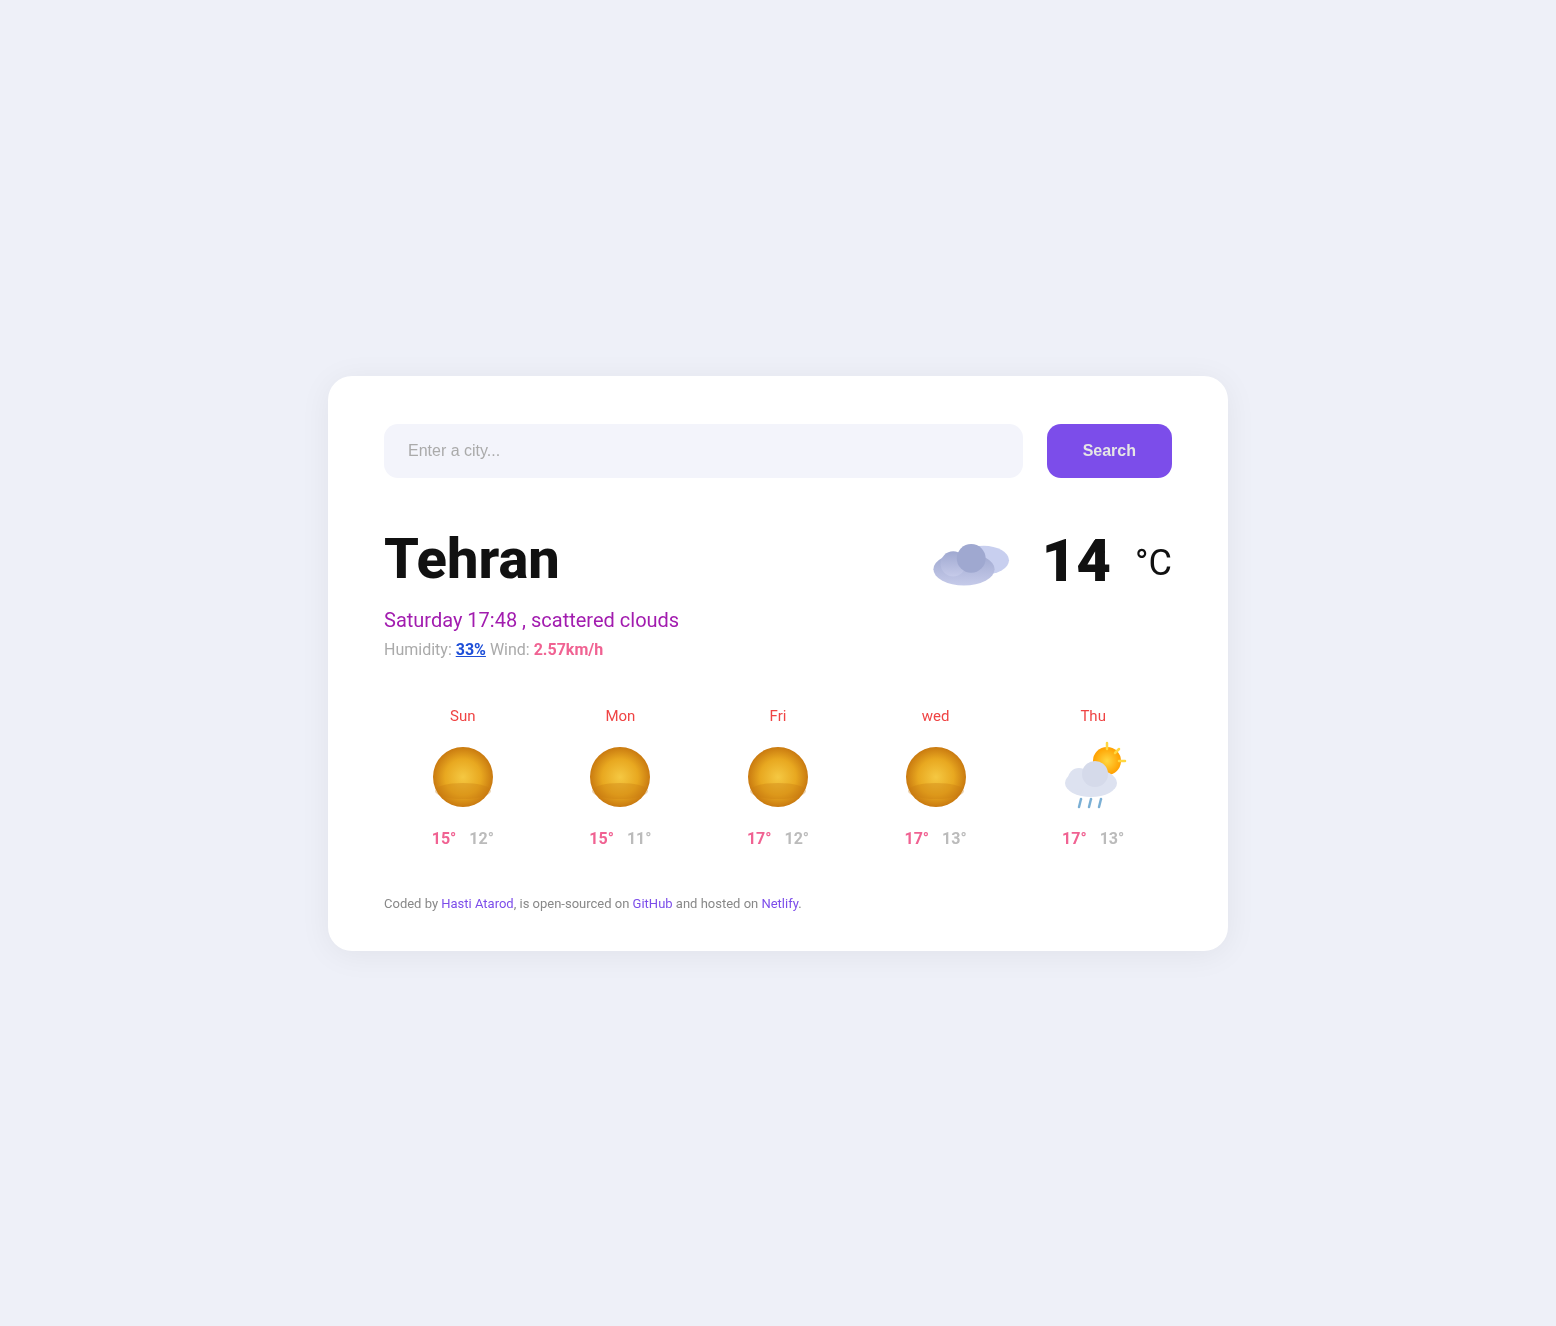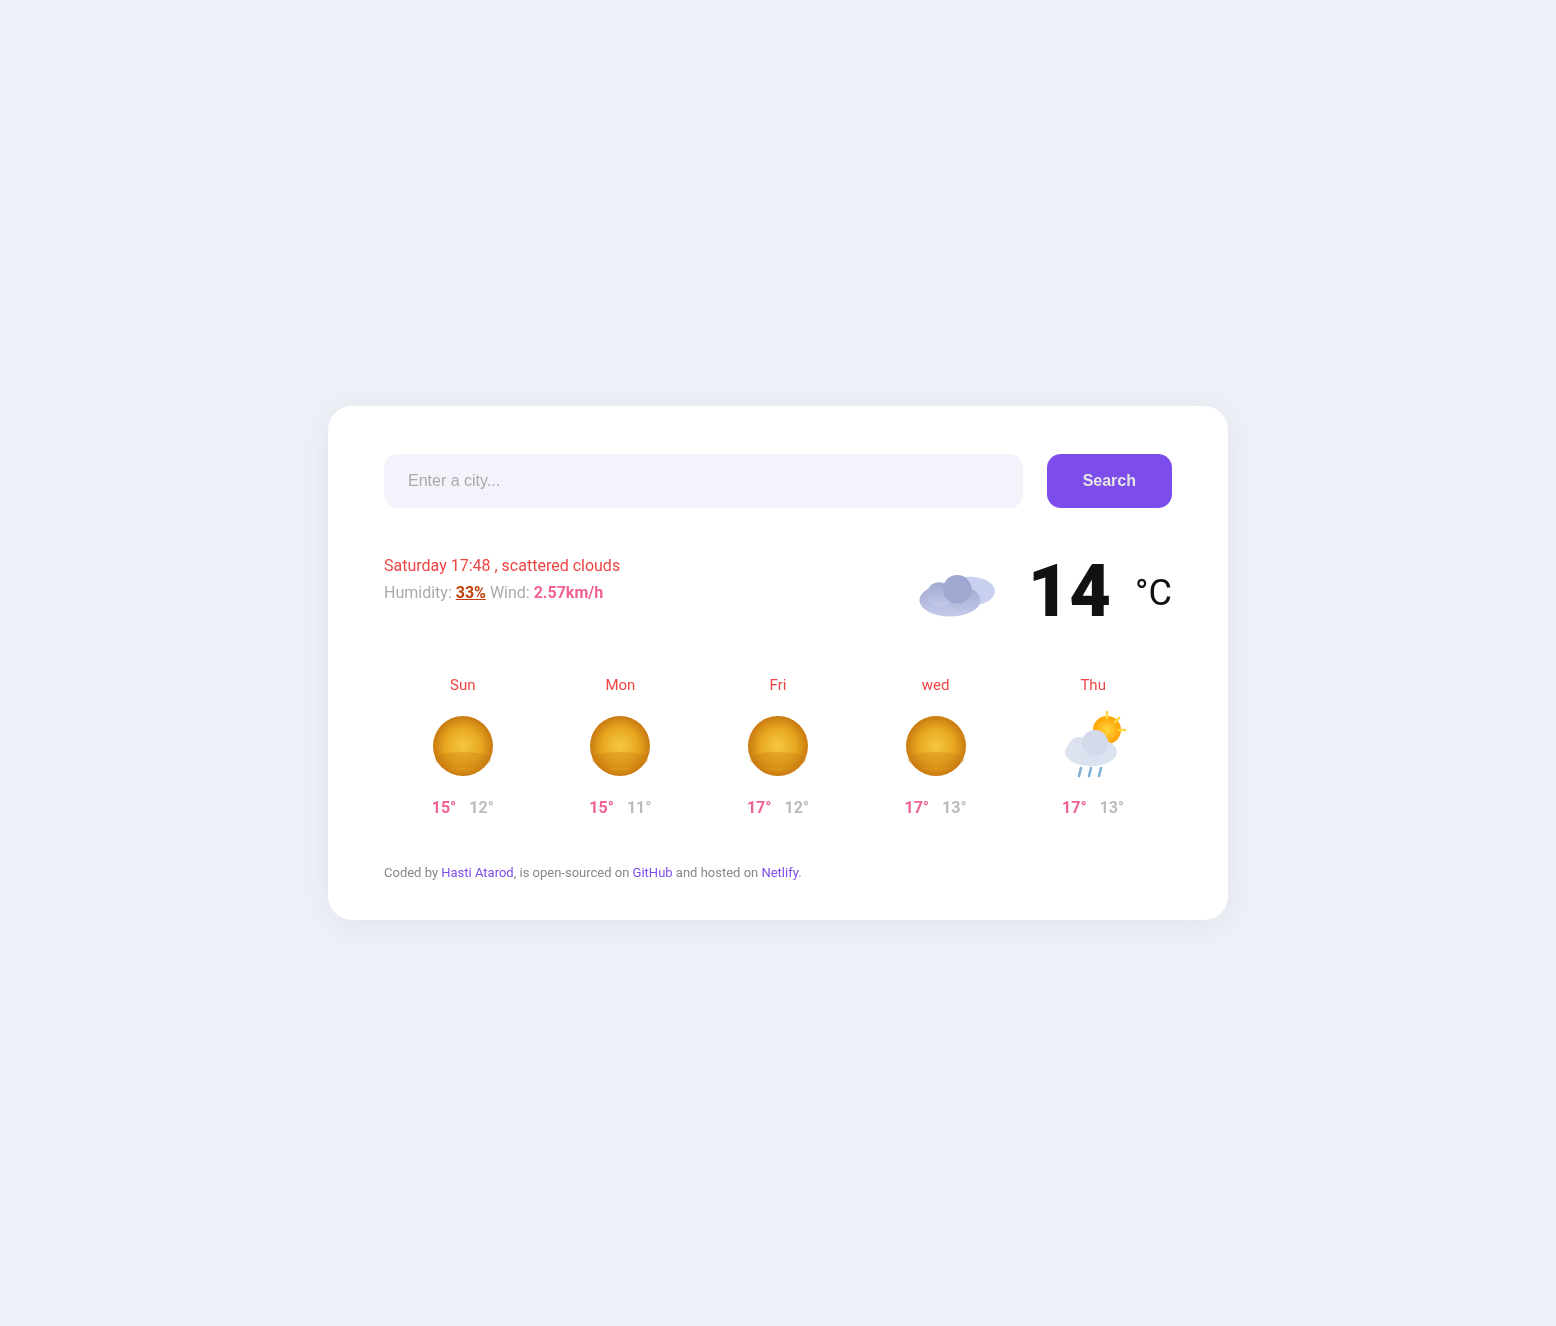--- a/index.html
+++ b/index.html
@@ -70,32 +70,32 @@
     }
 
     .city-name {
       font-size: 56px;
       font-weight: 800;
       color: #111;
       margin-bottom: 16px;
     }
 
     .weather-desc {
-      color: #ef4444;
-      font-size: 16px;
+      color: #a21caf;
+      font-size: 20px;
       margin-bottom: 8px;
     }
 
     .weather-extra {
       color: #aaa;
       font-size: 16px;
     }
 
     .weather-extra .highlight-humidity {
-      color: #c2410c;
+      color: #1d4ed8;
       font-weight: 700;
       text-decoration: underline;
     }
 
     .weather-extra .highlight-wind {
       color: #f06292;
       font-weight: 700;
     }
 
     .temp-display {
@@ -104,21 +104,21 @@
       gap: 24px;
     }
 
     
     .cloud-icon-wrap {
       width: 90px;
       height: 70px;
     }
 
     .temp-value {
-      font-size: 72px;
+      font-size: 60px;
       font-weight: 900;
       color: #111;
       line-height: 1;
     }
 
     .temp-unit {
       font-size: 36px;
       font-weight: 400;
       color: #111;
       align-self: flex-start;
@@ -181,20 +181,21 @@
 
 <div class="card">
 
   <div class="search-row">
     <input class="search-input" type="text" placeholder="Enter a city..." style="">
     <button class="search-btn">Search</button>
   </div>
 
   <div class="current-section">
     <div class="city-info">
+      <div class="city-name">Tehran</div>
       <div class="weather-desc">Saturday 17:48 , scattered clouds</div>
       <div class="weather-extra">
         <span>Humidity:</span>
         <span class="highlight-humidity">33%</span>
         <span>Wind:</span>
         <span class="highlight-wind">2.57km/h</span>
       </div>
     </div>
 
     <div class="temp-display">

